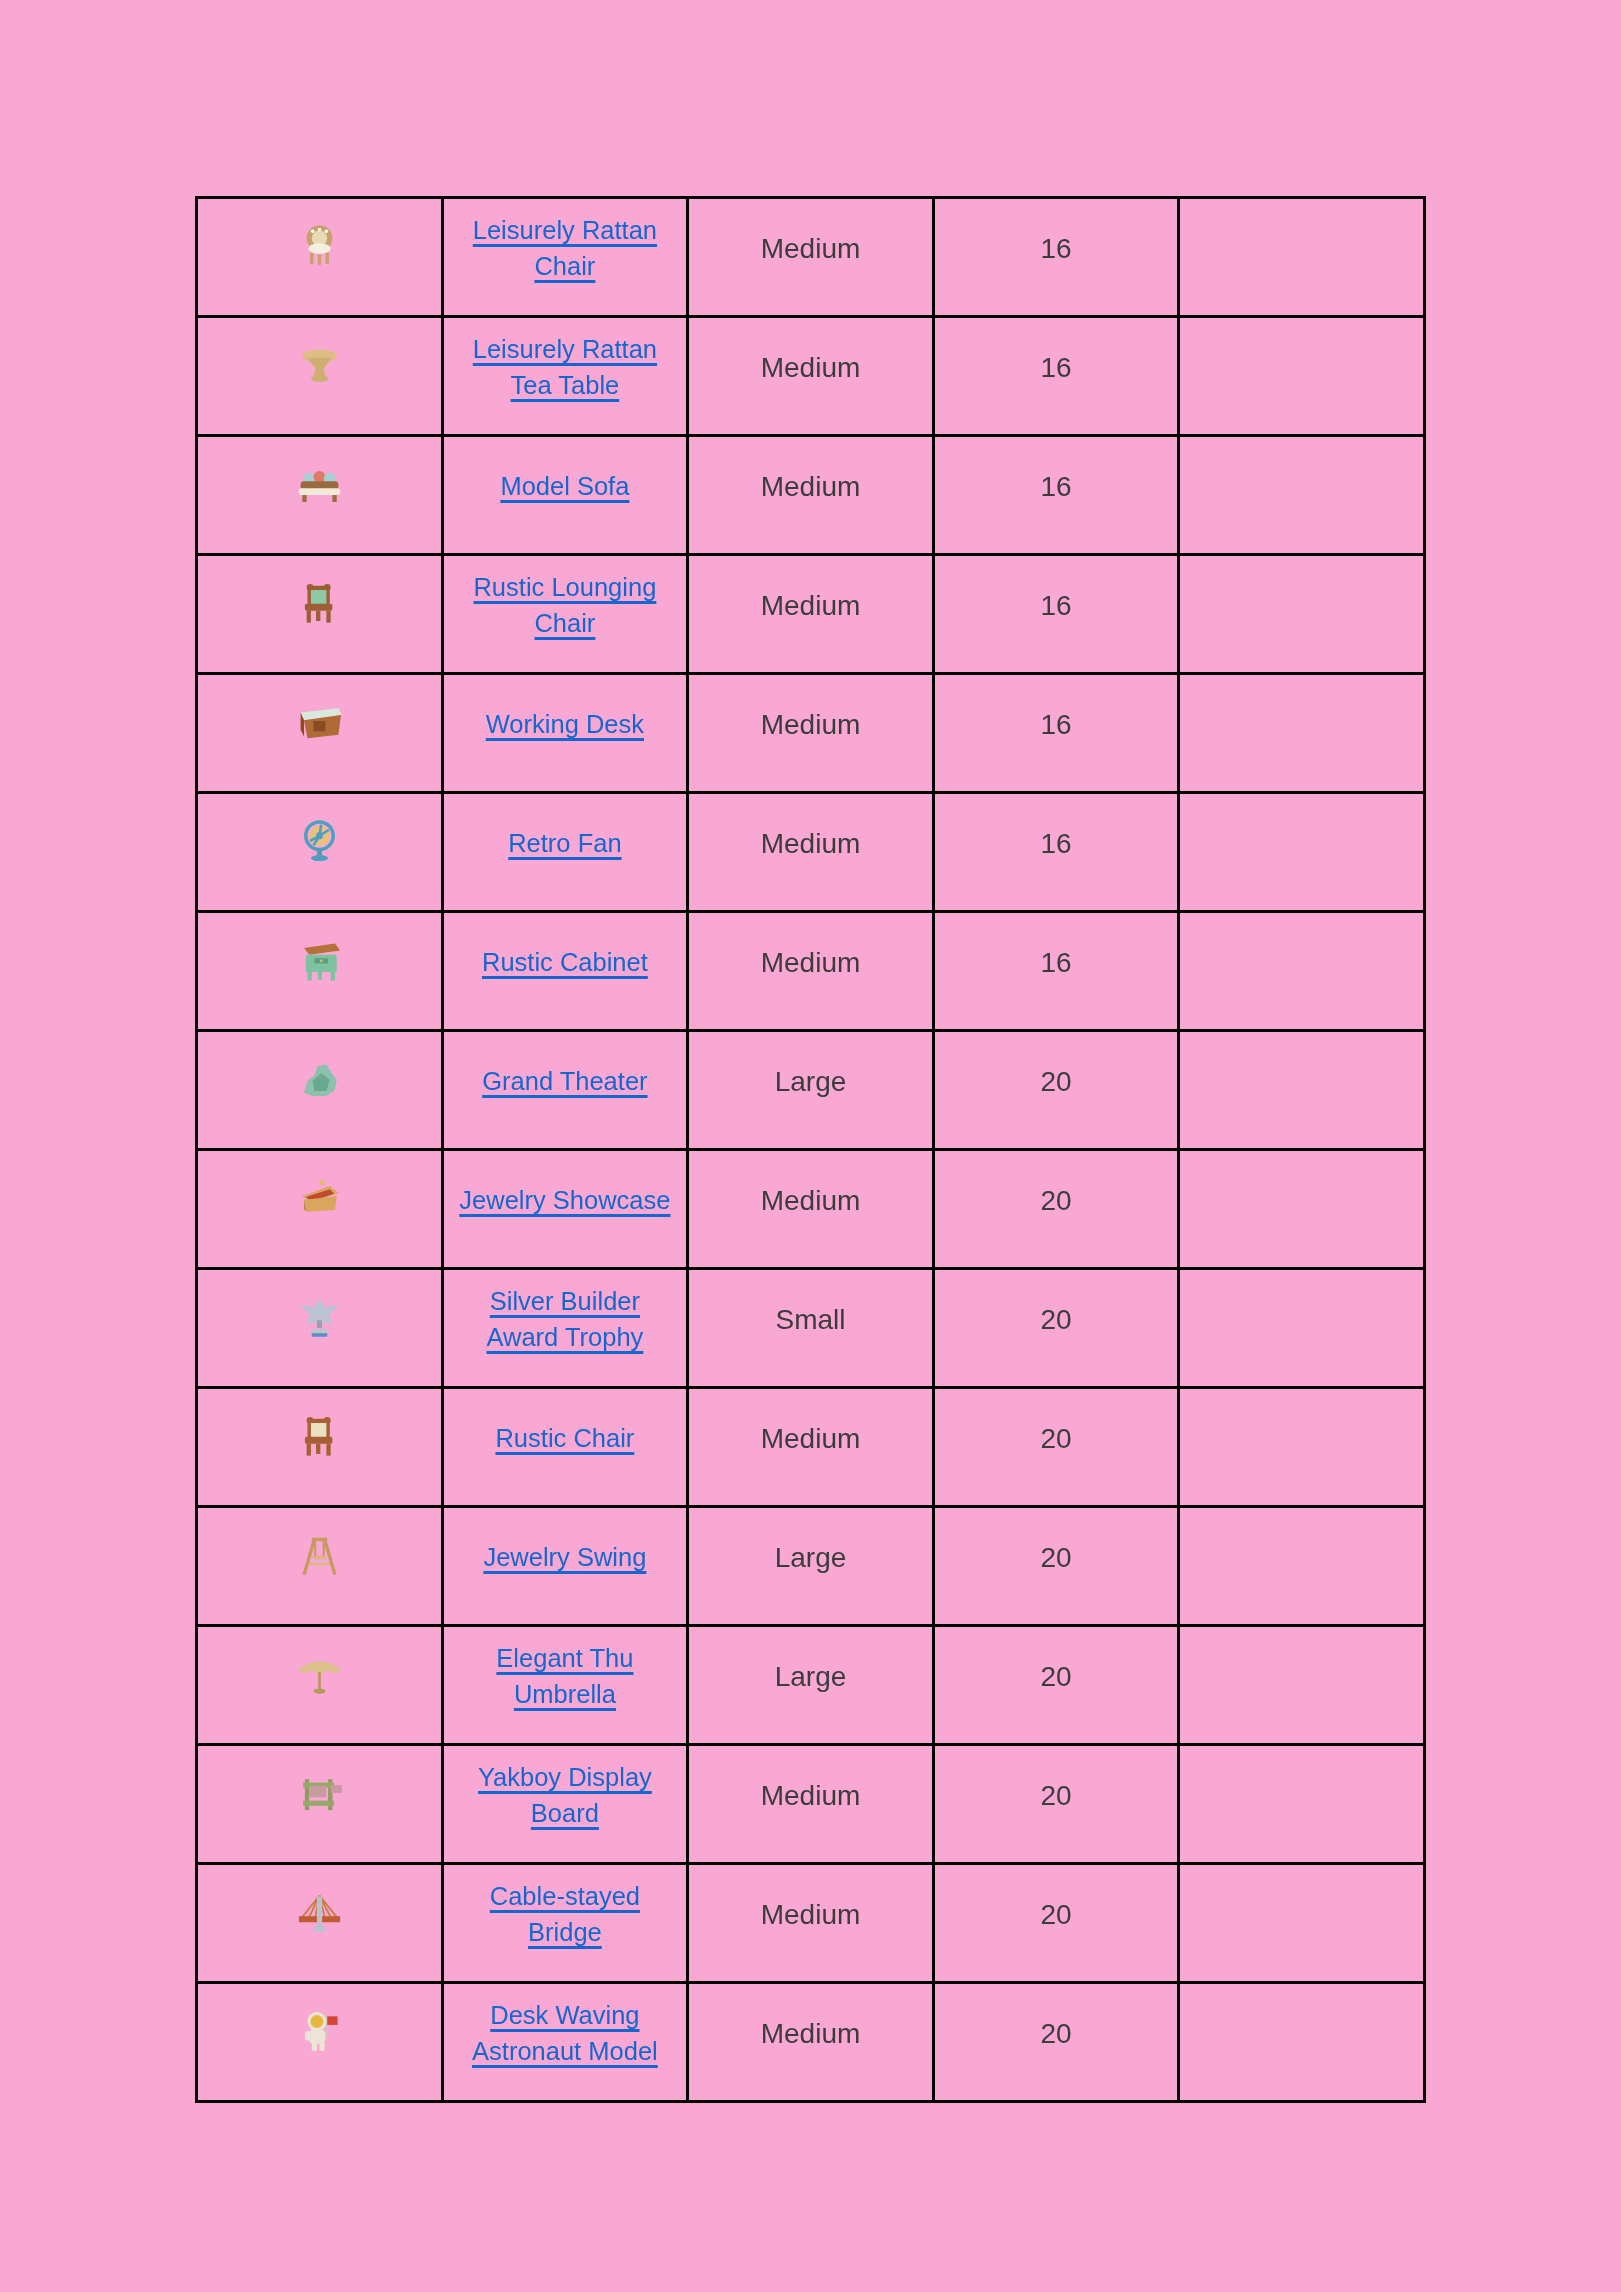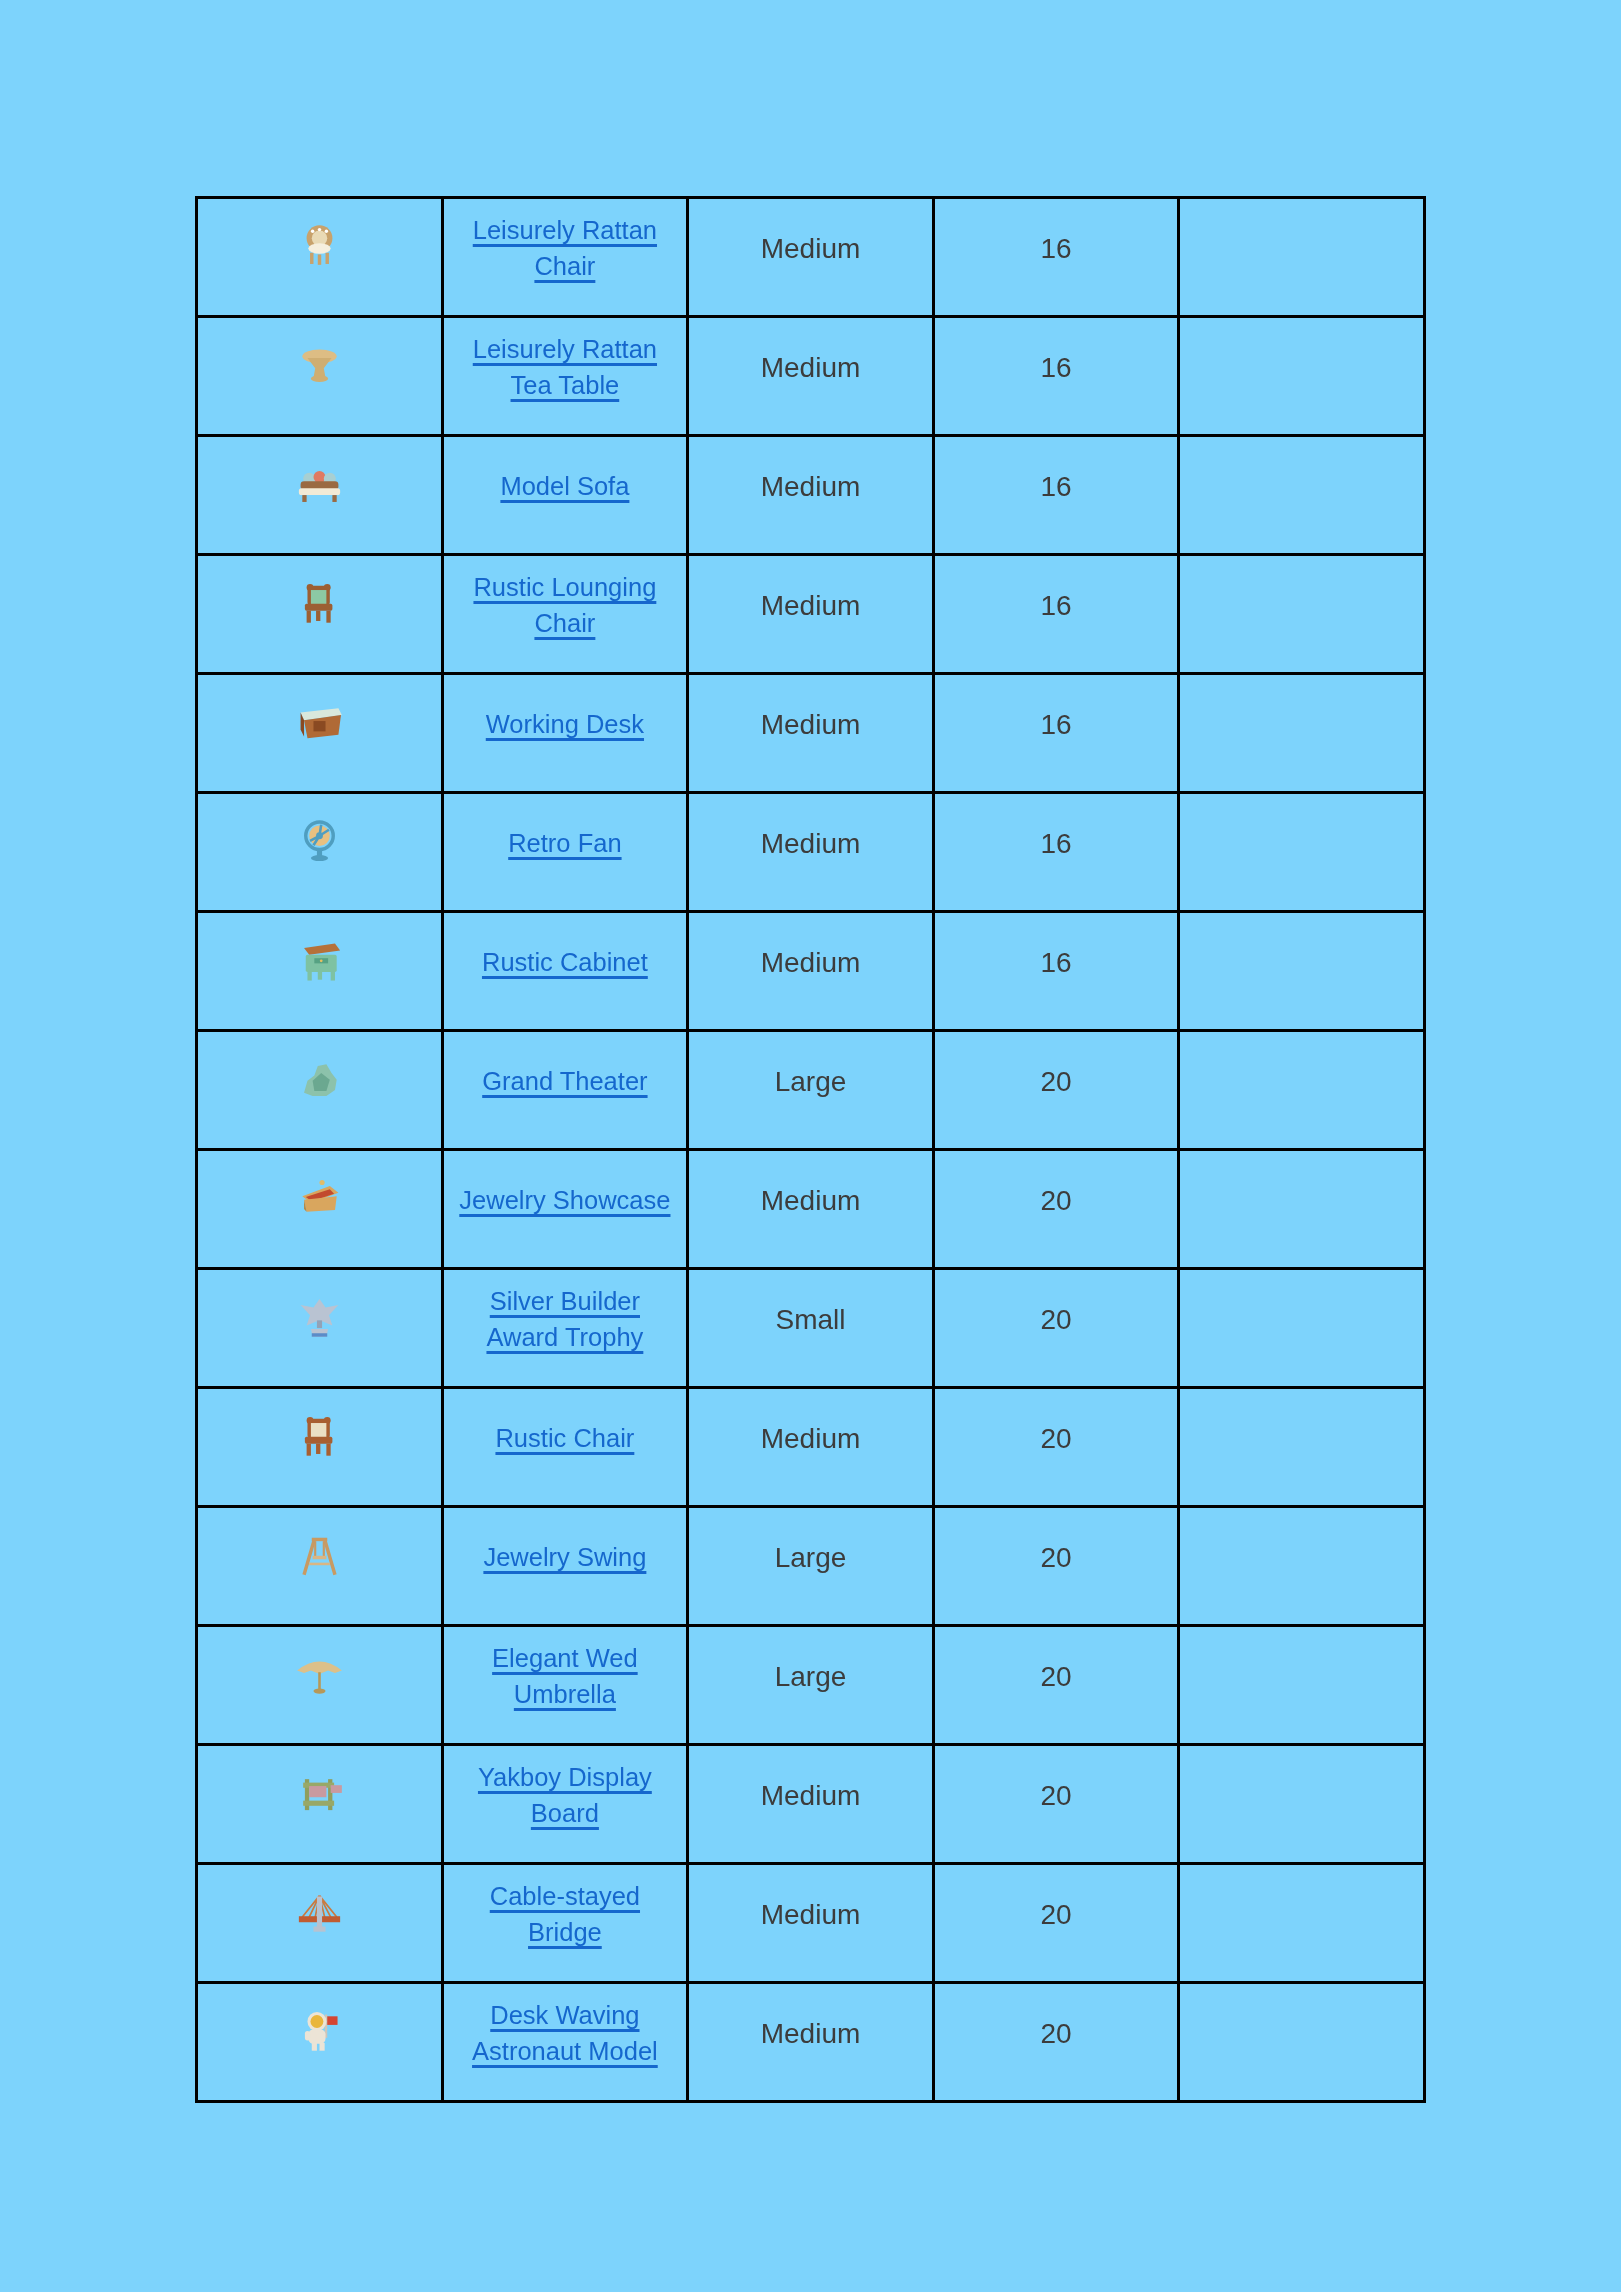--- a/index.html
+++ b/index.html
@@ -1,19 +1,19 @@
 <!DOCTYPE html>
 <html><head>
 <meta charset="utf-8">
 <style>
   html,body{margin:0;padding:0;background:#ffffff;}
   .page{
     position:relative;
     width:1621px;height:2293px;
-    background:#7dd3fc;
+    background:#f9a8d4;
     font-family:"Liberation Sans", sans-serif;
     overflow:hidden;
   }
   table.furniture{
     position:absolute;
     left:195px;top:196px;
     width:1231px;
     table-layout:fixed;
     border-collapse:collapse;
     border:3.9px solid #000000;
@@ -487,21 +487,21 @@
                 <svg viewBox="0 0 64 64" xmlns="http://www.w3.org/2000/svg">
                   <path d="M6 25 Q32 4 58 25 L50 28 L42 25 L32 29 L22 25 L14 28 Z" fill="#dcc08a"></path>
     <rect x="30.5" y="27" width="3" height="21" fill="#b79858"></rect>
                   <ellipse cx="32" cy="49" rx="7" ry="3" fill="#b79858"></ellipse>
                 </svg>
               </span>
             </div>
           </td>
         <td>
             <div class="cell">
-              <a class="item-link">Elegant Wed
+              <a class="item-link">Elegant Thu
 Umbrella</a>
             </div>
           </td>
         <td>
             <div class="cell">
               <span class="val">Large</span>
             </div>
           </td>
         <td>
             <div class="cell">

